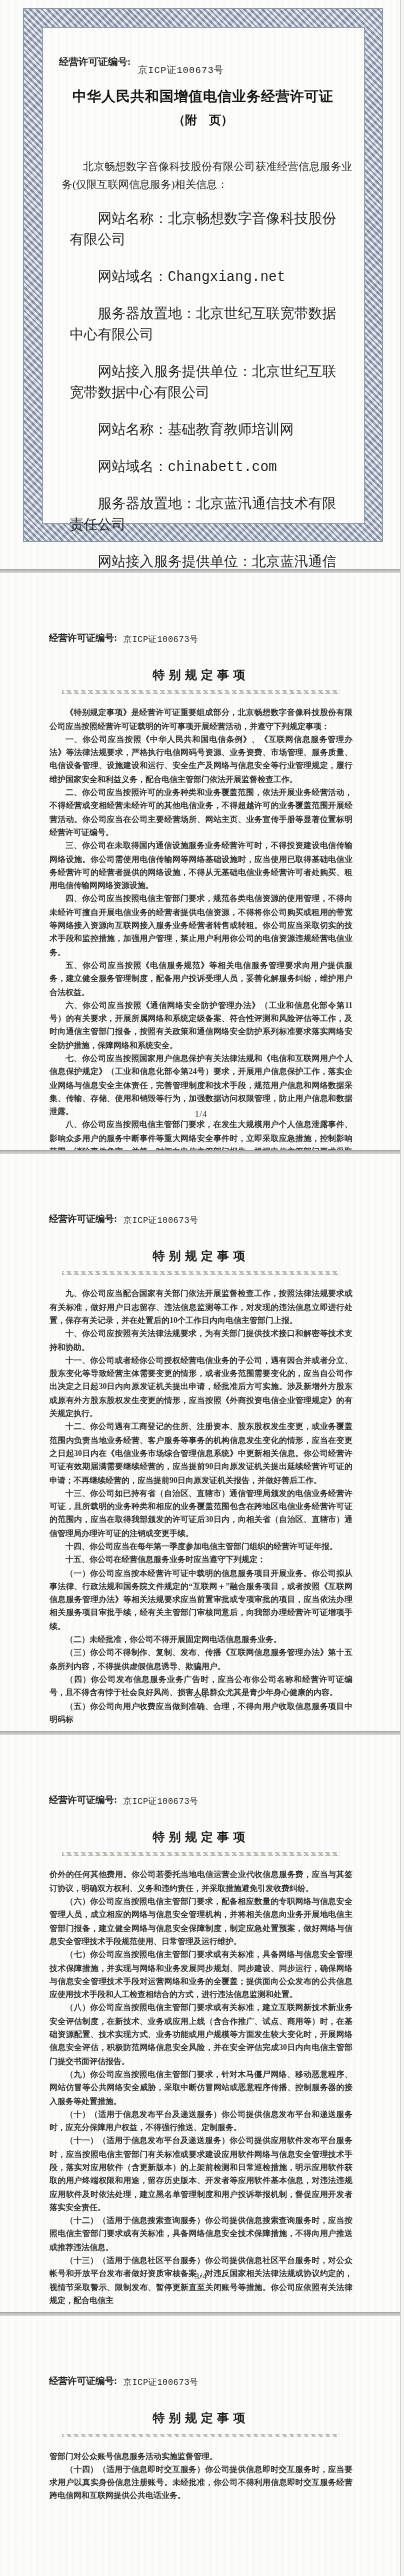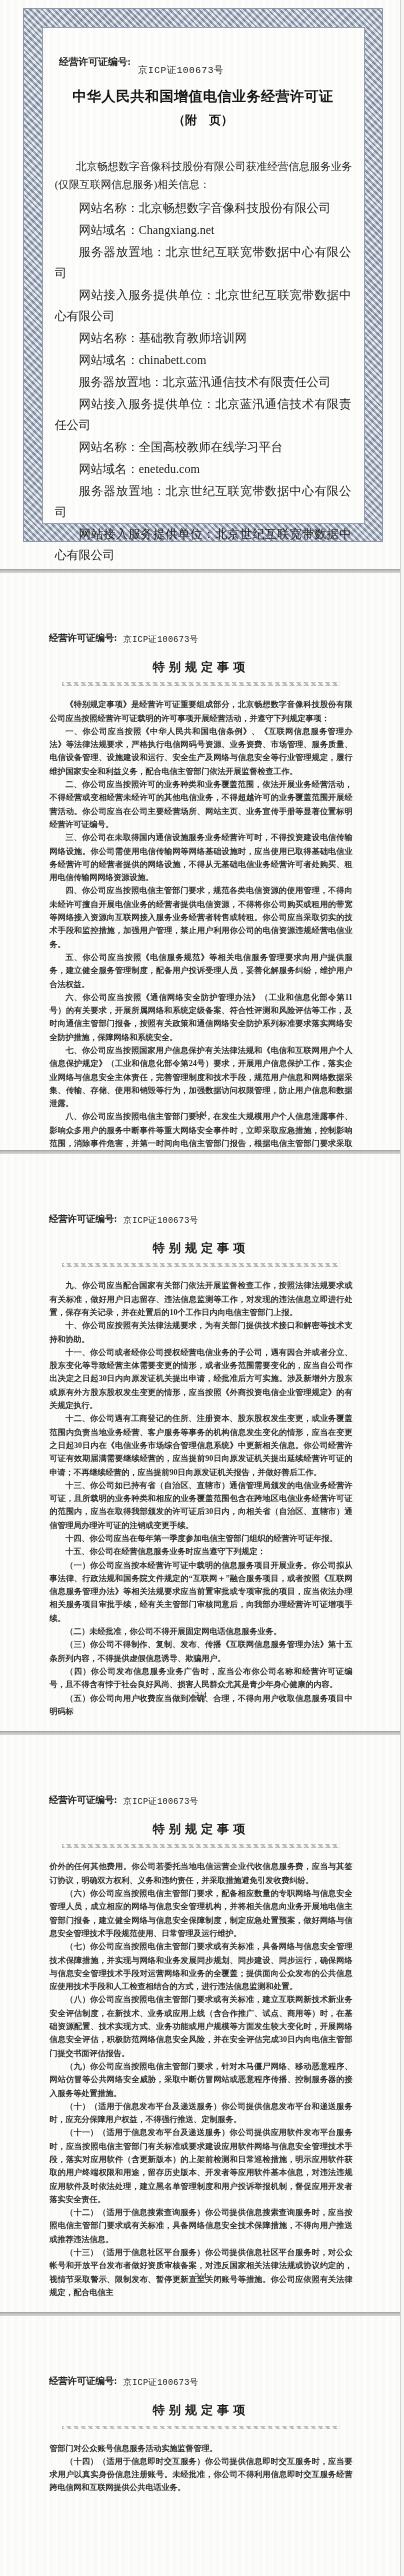--- a/index.html
+++ b/index.html
@@ -62,40 +62,40 @@
   }
   .cert-title {
     margin:18.5px 0 0 0; text-align:center;
     font-size:14px; font-weight:bold; color:#161616; letter-spacing:0.5px;
   }
   .cert-subtitle {
     margin-top:6.2px; text-align:center;
     font-size:12px; font-weight:bold; color:#161616;
   }
   .cert-intro {
-    margin:29px 0 0 1px; font-size:10.6px; line-height:17.5px;
+    margin:29px 0 0 8px; font-size:10.6px; line-height:17.5px;
     text-indent:2em; color:#222; text-align:justify;
   }
   .cert-lines { margin-top:5.2px; }
   .cert-line {
-    margin:1px; font-size:12px; line-height:21px;
-    text-indent:2em; color:#222; text-align:justify;
+    margin:16px; font-size:14px; line-height:21px;
+    text-indent:2em; color:#222; text-align:justify;font-family:Liberation Mono, monospace;
   }
 
   
   .prov-header { padding-top:59px; margin-left:49px; white-space:nowrap; }
   .prov-lic-label { font-size:9.3px; font-weight:bold; color:#222; }
   .prov-lic-no {
     font-size:8.5px; color:#222; margin-left:4.1px;
     position:relative; top:1px;
     font-family:"Liberation Mono","DejaVu Sans Mono",monospace;
     letter-spacing:0.3px;
   }
   .prov-title {
-    margin:14px 0 0 0; text-align:center;
+    margin:22px 0 0 0; text-align:center;
     font-size:12px; font-weight:bold; color:#1c1c1c; letter-spacing:4.1px;
   }
   .zigzag {
     width:278px; height:3.6px; margin:6.2px auto 0 auto;
     background:
       linear-gradient(135deg, #a3a499 25%, transparent 25%) 0 0,
       linear-gradient(225deg, #a3a499 25%, transparent 25%) 0 0,
       linear-gradient(315deg, #a3a499 25%, transparent 25%) 0 0,
       linear-gradient(45deg,  #a3a499 25%, transparent 25%) 0 0;
     background-size:7.2px 3.6px;

